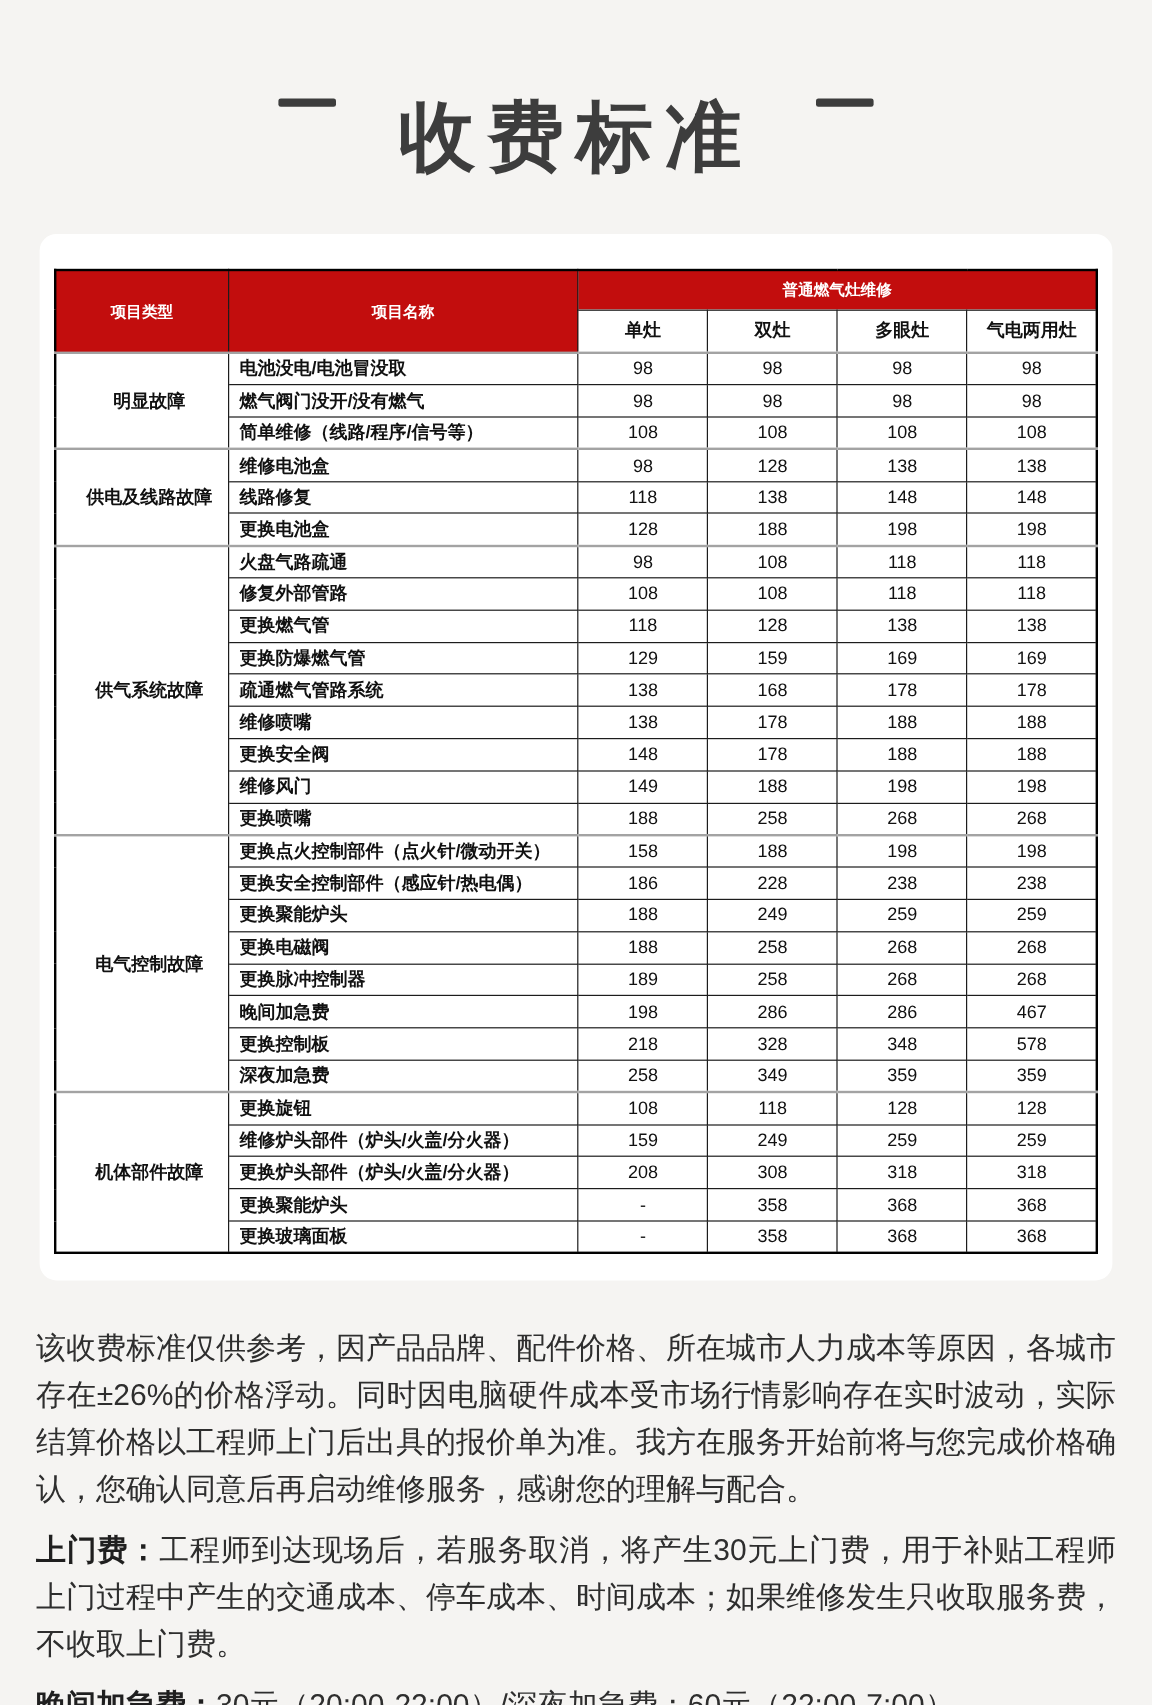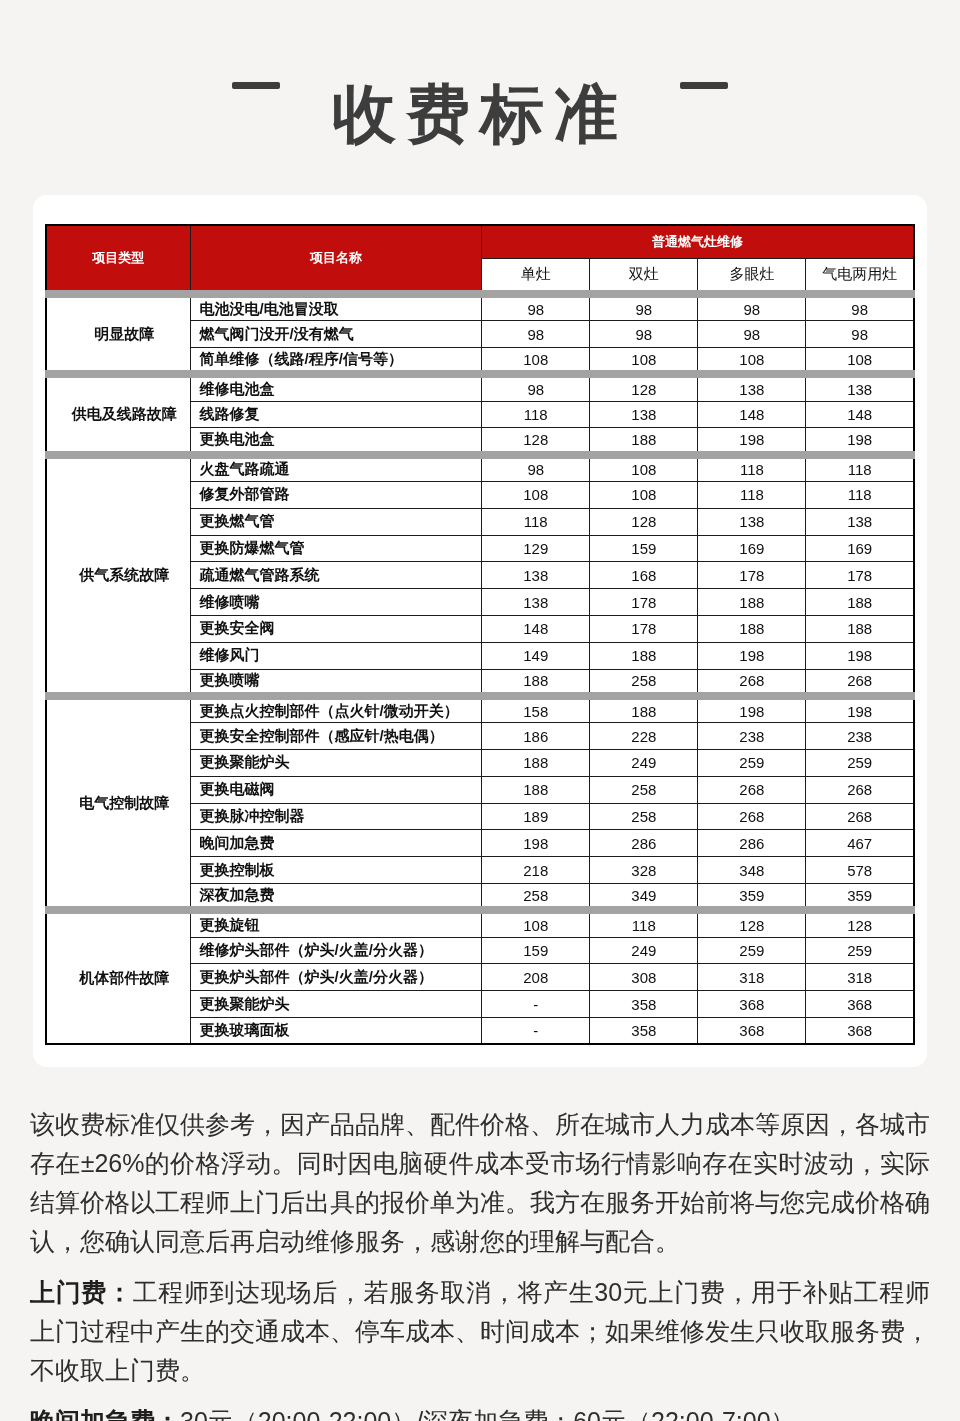--- a/index.html
+++ b/index.html
@@ -64,42 +64,42 @@
     color: #ffffff;
     font-size: 13px;
     font-weight: 700;
   }
   .price-table thead tr.top-row { height: 33px; }
   .price-table thead tr.sub-row { height: 36px; }
   .price-table thead th.sub {
     background: #ffffff;
     color: #111;
     font-size: 15px;
-    font-weight: 400;
+    font-weight: 700;
   }
   .price-table tbody tr { height: 26.8px; }
   .price-table td.cat-cell {
     font-size: 15px;
     font-weight: 700;
     color: #111;
     padding-left: 12px;
   }
   .price-table td.name-cell {
     text-align: left;
     padding-left: 9px;
     font-size: 15px;
     font-weight: 700;
     color: #111;
   }
   .price-table td.price-cell {
     font-size: 15px;
     font-weight: 400;
     color: #111;
   }
-  .price-table tbody tr.group-start td { border-top: 8px solid #a3a3a3; }
+  .price-table tbody tr.group-start td { border-top: 2px solid #a3a3a3; }
   .price-table { border: 2px solid #000; }
 
   
   .notes {
     margin: 38px 30px 0 30px;
     color: #2e2e2e;
   }
   .notes p {
     font-size: 25px;
     line-height: 39px;

